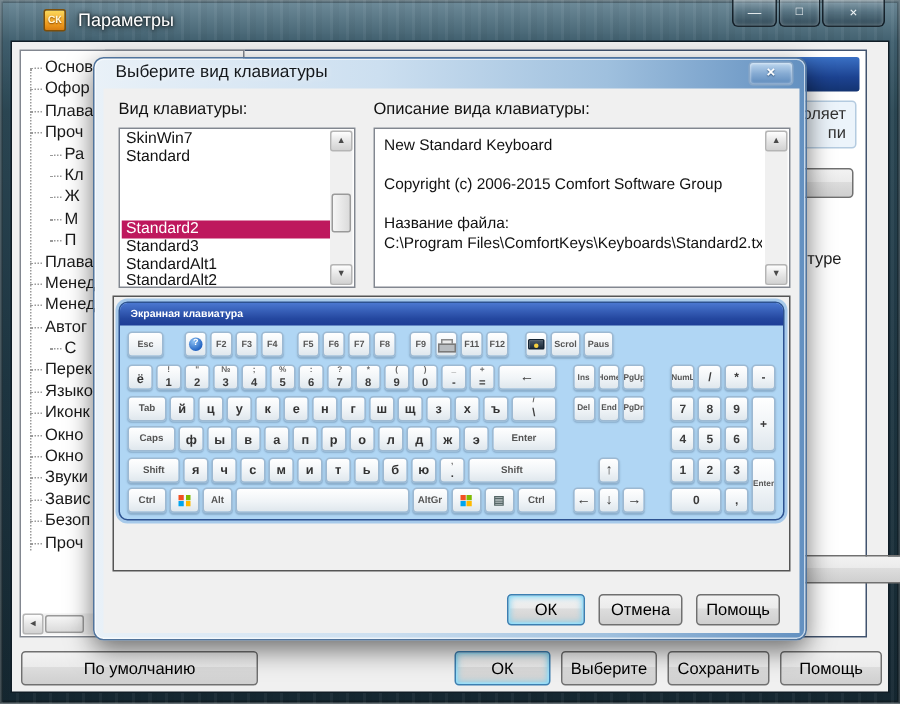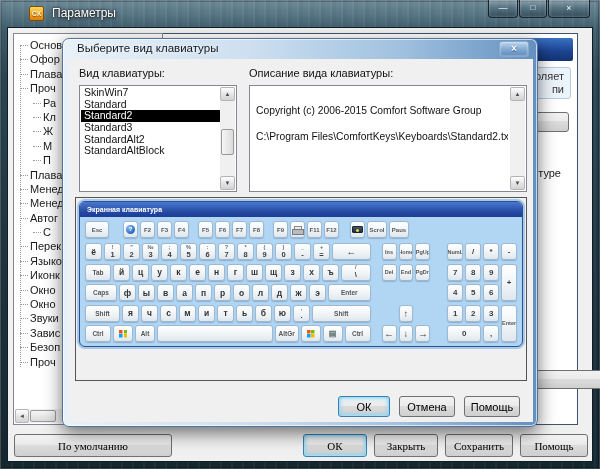--- a/index.html
+++ b/index.html
@@ -48,38 +48,38 @@
   .rp-btn-frag{position:absolute;right:8px;top:78px;width:180px;height:20px;}
   .rp-text-frag{position:absolute;right:16px;top:133px;font-size:11px;color:#222;}
   .rp-btn-frag2{position:absolute;left:440px;top:336px;width:120px;height:19px;}
 
   
   .footer-left{position:absolute;left:6px;top:406px;width:158px;height:23px;}
   .footer-right{position:absolute;right:4px;top:406px;display:flex;gap:7px;}
   .btn{background:linear-gradient(180deg,#f2f2f2,#ebebeb 45%,#dddddd 46%,#cfcfcf);border:1px solid #707070;border-radius:3px;
     font-size:11px;color:#000;text-align:center;display:flex;align-items:center;justify-content:center;font-family:"Liberation Sans",sans-serif;}
   .btn.default{border-color:#3c7fb1;box-shadow:inset 0 0 4px 1px #7fd5f5,inset 0 0 0 1px #c9ecf9;}
-  .fbtn{height:23px;font-family:Liberation Serif, serif;}
+  .fbtn{height:23px;}
 
   
   .dialog{position:absolute;left:62px;top:38px;width:476px;height:389px;border-radius:7px;
     background:linear-gradient(90deg,#e9f1f8 0%,#ccdff0 40%,#9fc0de 72%,#6390c0 100%);
     border:1px solid #51749c;box-shadow:inset 0 0 0 1px rgba(255,255,255,0.65),0 6px 18px rgba(0,0,0,0.55);}
   .dlg-title{position:absolute;left:14px;top:3px;font-size:11.5px;color:#14181c;text-shadow:0 0 4px rgba(255,255,255,0.9);}
   .dlg-close{position:absolute;right:8px;top:2px;width:30px;height:16px;border-radius:3px;
     background:linear-gradient(180deg,#bdd7ef,#86abd3 50%,#5d8abc);border:1px solid #8aa8c8;
     box-shadow:inset 0 0 2px rgba(255,255,255,0.8);color:#fff;font-size:10px;font-weight:bold;text-align:center;line-height:14px;text-shadow:0 1px 1px #33567e;}
   .dlg-client{position:absolute;left:6px;top:20px;width:464px;height:363px;background:#f0f0f0;}
   .dlg-label{position:absolute;top:8px;font-size:11px;color:#111;}
   .lbl-list{left:10px;}.lbl-desc{left:180px;}
 
   .listbox{position:absolute;left:10px;top:26px;width:158px;height:107px;background:#fff;border:1px solid #828790;}
   .list-items{position:absolute;left:1px;top:1px;right:16px;bottom:1px;overflow:hidden;}
   .litem{height:11.7px;line-height:11.5px;font-size:10.5px;color:#111;padding-left:3px;white-space:nowrap;}
-  .litem.sel{background:#000000;color:#fff;}
+  .litem.sel{background:#be185d;color:#fff;margin-top:37px;}
 
   .descbox{position:absolute;left:180px;top:26px;width:278px;height:107px;background:#fff;border:1px solid #828790;}
   .desc-lines{position:absolute;left:6px;top:5px;right:18px;bottom:2px;overflow:hidden;}
   .dline{font-size:10.3px;line-height:13px;color:#111;white-space:nowrap;}
 
   .vscroll{position:absolute;top:1px;right:1px;bottom:1px;width:15px;background:#f0f0f0;}
   .sarrow{position:absolute;left:0;width:15px;height:14px;background:linear-gradient(#fefefe,#e6e6e6 50%,#d2d2d2);
     border:1px solid #b5b5b5;border-radius:2px;font-size:6px;color:#4a4a4a;text-align:center;line-height:12px;}
   .sarrow.up{top:0;}.sarrow.down{bottom:0;}
   .sthumb{position:absolute;left:1px;top:42px;width:13px;height:26px;background:linear-gradient(90deg,#f6f6f6,#dbdbdb);border:1px solid #9a9a9a;border-radius:2px;}
@@ -185,55 +185,58 @@
       <div class="hscroll">
         <div class="harrow left">◄</div>
         <div class="hthumb"></div>
         <div class="harrow right">►</div>
       </div>
     </div>
 
     <div class="footer-left btn fbtn">По умолчанию</div>
     <div class="footer-right">
       <div class="btn fbtn default" style="width:64px;">ОК</div>
-      <div class="btn fbtn" style="width:64px;">Закрыть</div>
+      <div class="btn fbtn" style="width:64px;">Выберите</div>
       <div class="btn fbtn" style="width:68px;text-align:right;">Сохранить</div>
       <div class="btn fbtn" style="width:68px;">Помощь</div>
     </div>
   </div>
 
   <div class="dialog">
     <div class="dlg-title">Выберите вид клавиатуры</div>
     <div class="dlg-close">×</div>
 
     <div class="dlg-client">
       <div class="dlg-label lbl-list">Вид клавиатуры:</div>
       <div class="dlg-label lbl-desc">Описание вида клавиатуры:</div>
 
       <div class="listbox">
         <div class="list-items">
             <div class="litem">SkinWin7</div>
             <div class="litem">Standard</div>
             <div class="litem sel">Standard2</div>
             <div class="litem">Standard3</div>
+            <div class="litem">StandardAlt1</div>
             <div class="litem">StandardAlt2</div>
             <div class="litem">StandardAltBlock</div>
           </div>
         <div class="vscroll">
           <div class="sarrow up">▲</div>
           <div class="sthumb"></div>
           <div class="sarrow down">▼</div>
         </div>
       </div>
 
       <div class="descbox">
         <div class="desc-lines">
+            <div class="dline">New Standard Keyboard</div>
             <div class="dline">&nbsp;</div>
             <div class="dline">Copyright (c) 2006-2015  Comfort Software Group</div>
             <div class="dline">&nbsp;</div>
+            <div class="dline">Название файла:</div>
             <div class="dline">C:\Program Files\ComfortKeys\Keyboards\Standard2.txt</div>
           </div>
         <div class="vscroll">
           <div class="sarrow up">▲</div>
           <div class="sarrow down">▼</div>
         </div>
       </div>
 
       <div class="kb-container">
         <div class="kb-window">

